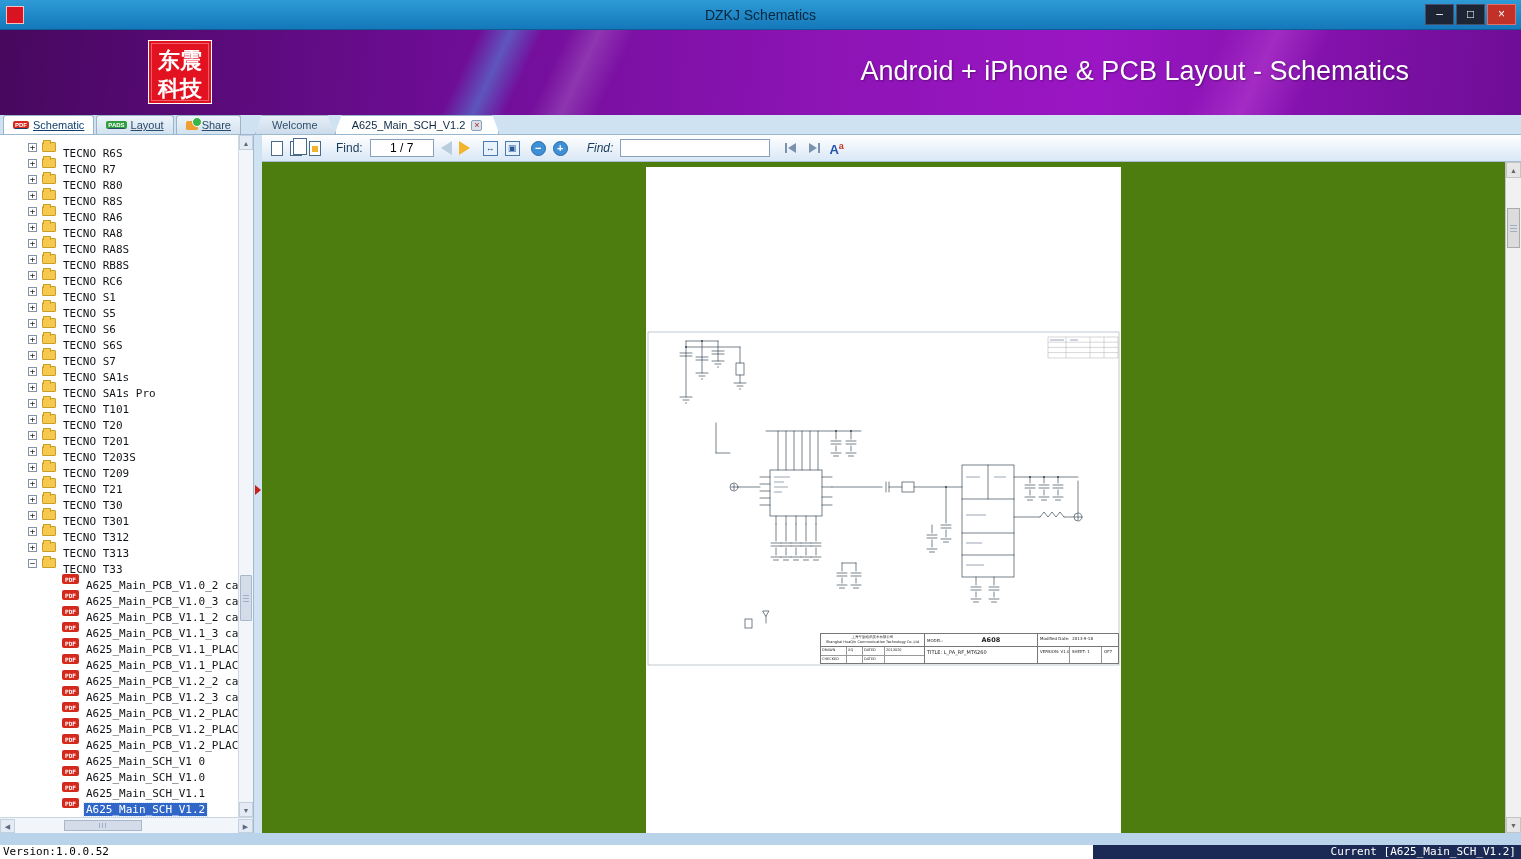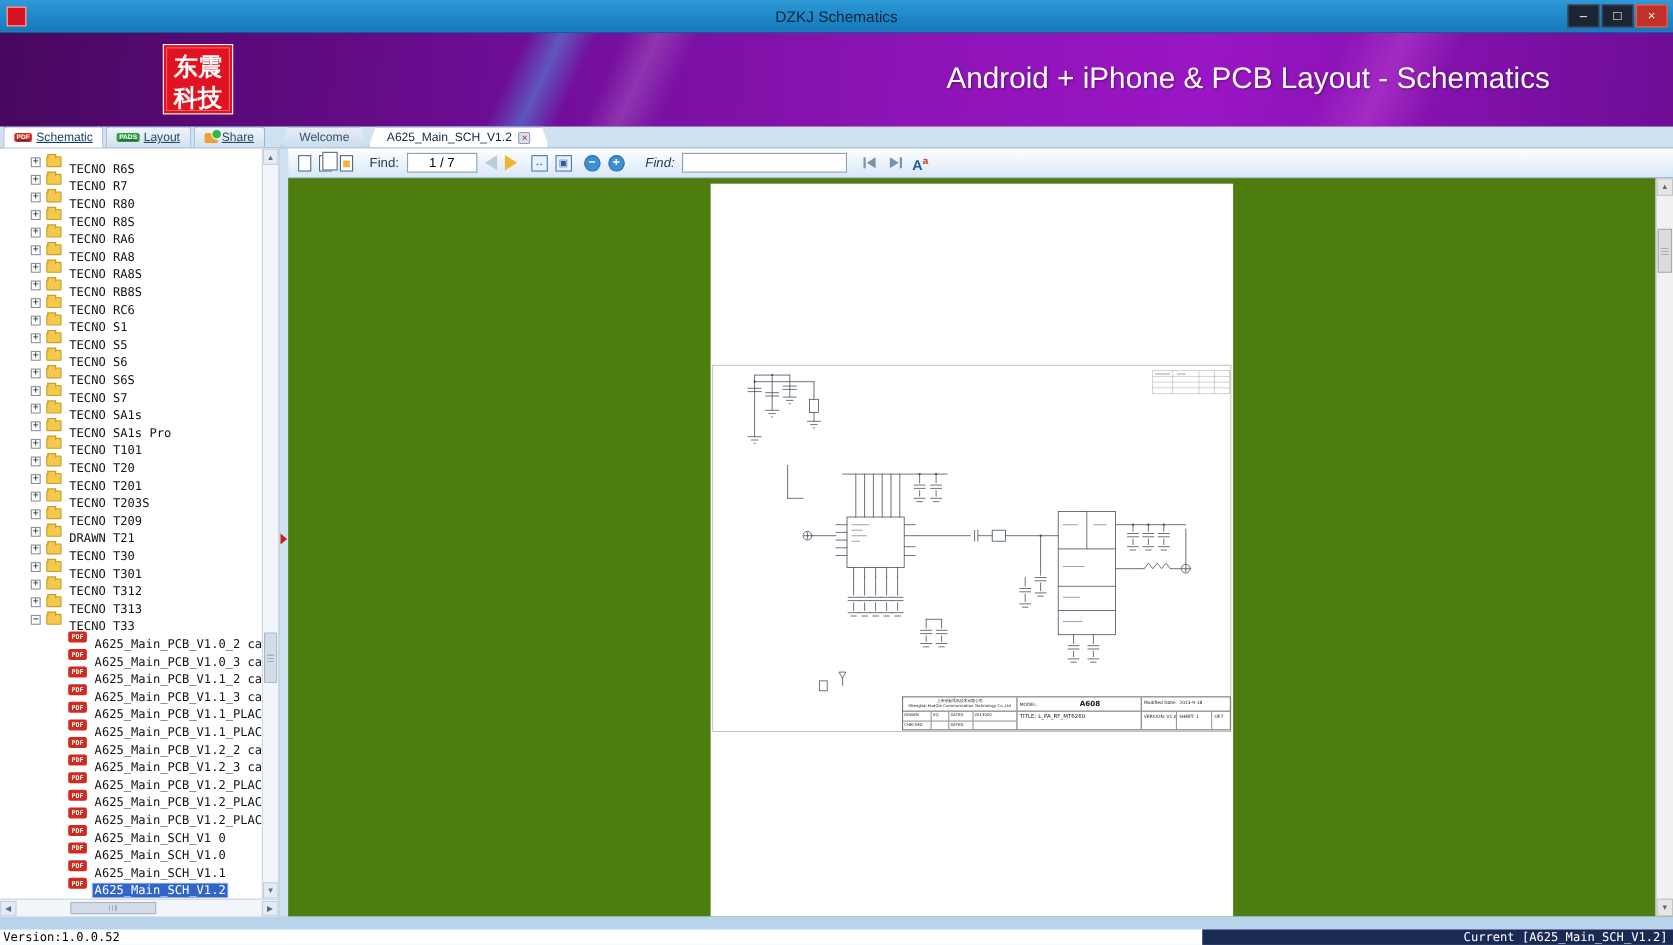--- a/index.html
+++ b/index.html
@@ -330,21 +330,21 @@
             <span class="expander">+</span>
             <span class="folder-icon"></span>
 
             <span class="row-label">TECNO T209</span>
           </div>
 
           <div class="tree-row folder">
             <span class="expander">+</span>
             <span class="folder-icon"></span>
 
-            <span class="row-label">DRAWN T21</span>
+            <span class="row-label">TECNO T21</span>
           </div>
 
           <div class="tree-row folder">
             <span class="expander">+</span>
             <span class="folder-icon"></span>
 
             <span class="row-label">TECNO T30</span>
           </div>
 
           <div class="tree-row folder">

